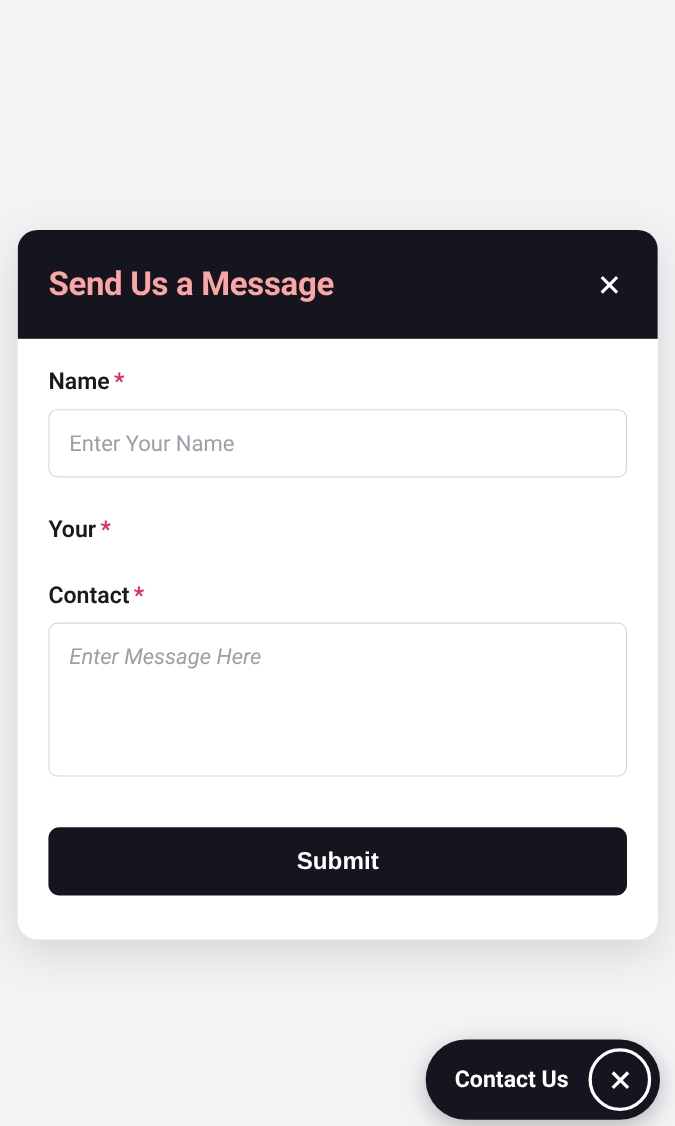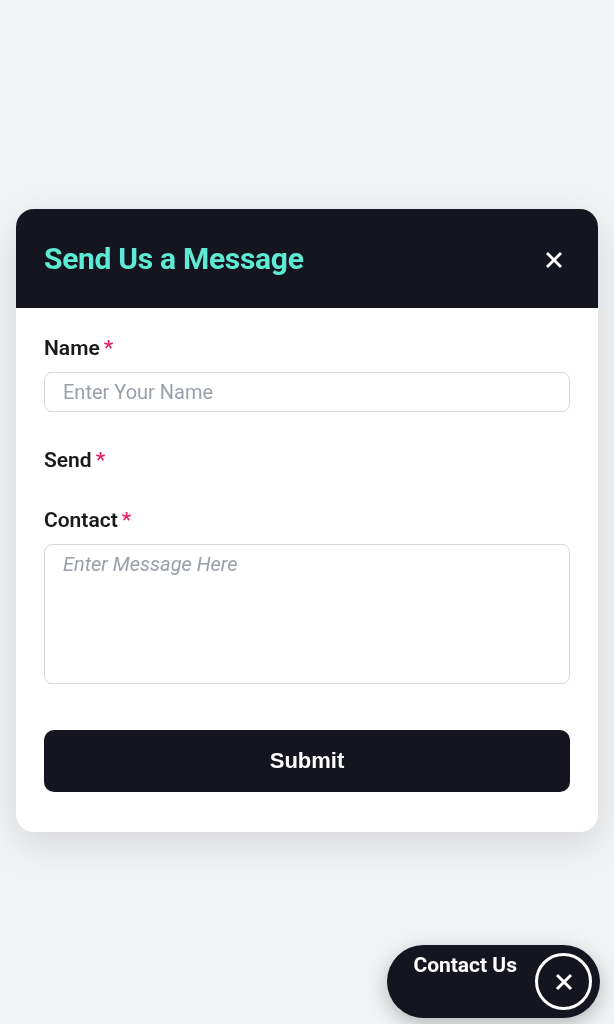--- a/index.html
+++ b/index.html
@@ -16,24 +16,24 @@
       left: 16px;
       right: 16px;
       top: 209px;
       background: #ffffff;
       border-radius: 18px;
       box-shadow: 0 12px 40px rgba(0,0,0,0.12);
       overflow: hidden;
     }
     .modal-header {
       background: #14151f;
-      color: #5eead4;
+      color: #fca5a5;
       padding: 32px 28px 32px 28px;
       display: flex;
-      align-items: flex-end;
+      align-items: center;
       justify-content: space-between;
     }
     .modal-title {
       font-size: 30px;
       font-weight: 700;
       letter-spacing: -0.3px;
     }
     .modal-close {
       cursor: pointer;
       display: flex;
@@ -57,21 +57,21 @@
       display: block;
     }
     .required {
       color: #e91e63;
       margin-left: 4px;
     }
     .input, .textarea {
       width: 100%;
       border: 1px solid #d6d8dc;
       border-radius: 8px;
-      padding: 7px 18px;
+      padding: 18px 18px;
       font-size: 20px;
       color: #0c4a6e;
       font-family: inherit;
       background: #fff;
       outline: none;
     }
     .input::placeholder, .textarea::placeholder {
       color: #9aa0a8;
     }
     .textarea {
@@ -92,21 +92,21 @@
       margin-top: 6px;
     }
     .fab {
       position: absolute;
       right: 14px;
       bottom: 6px;
       background: #14151f;
       color: #ffffff;
       border-radius: 999px;
       display: flex;
-      align-items: flex-start;
+      align-items: center;
       padding: 8px 8px 8px 26px;
       gap: 18px;
       cursor: pointer;
       box-shadow: 0 6px 20px rgba(0,0,0,0.25);
     }
     .fab-label {
       font-size: 21px;
       font-weight: 700;
     }
     .fab-circle {
@@ -138,21 +138,21 @@
 
     <div class="field">
       <label class="field-label">
         <span>Name</span><span class="required">*</span>
       </label>
       <input class="input" type="text" placeholder="Enter Your Name" style="">
     </div>
 
     <div class="field">
       <label class="field-label">
-        <span>Send</span><span class="required">*</span>
+        <span>Your</span><span class="required">*</span>
       </label>
     </div>
 
     <div class="field">
       <label class="field-label">
         <span>Contact</span><span class="required">*</span>
       </label>
       <textarea class="textarea" placeholder="Enter Message Here" style=""></textarea>
     </div>
 

